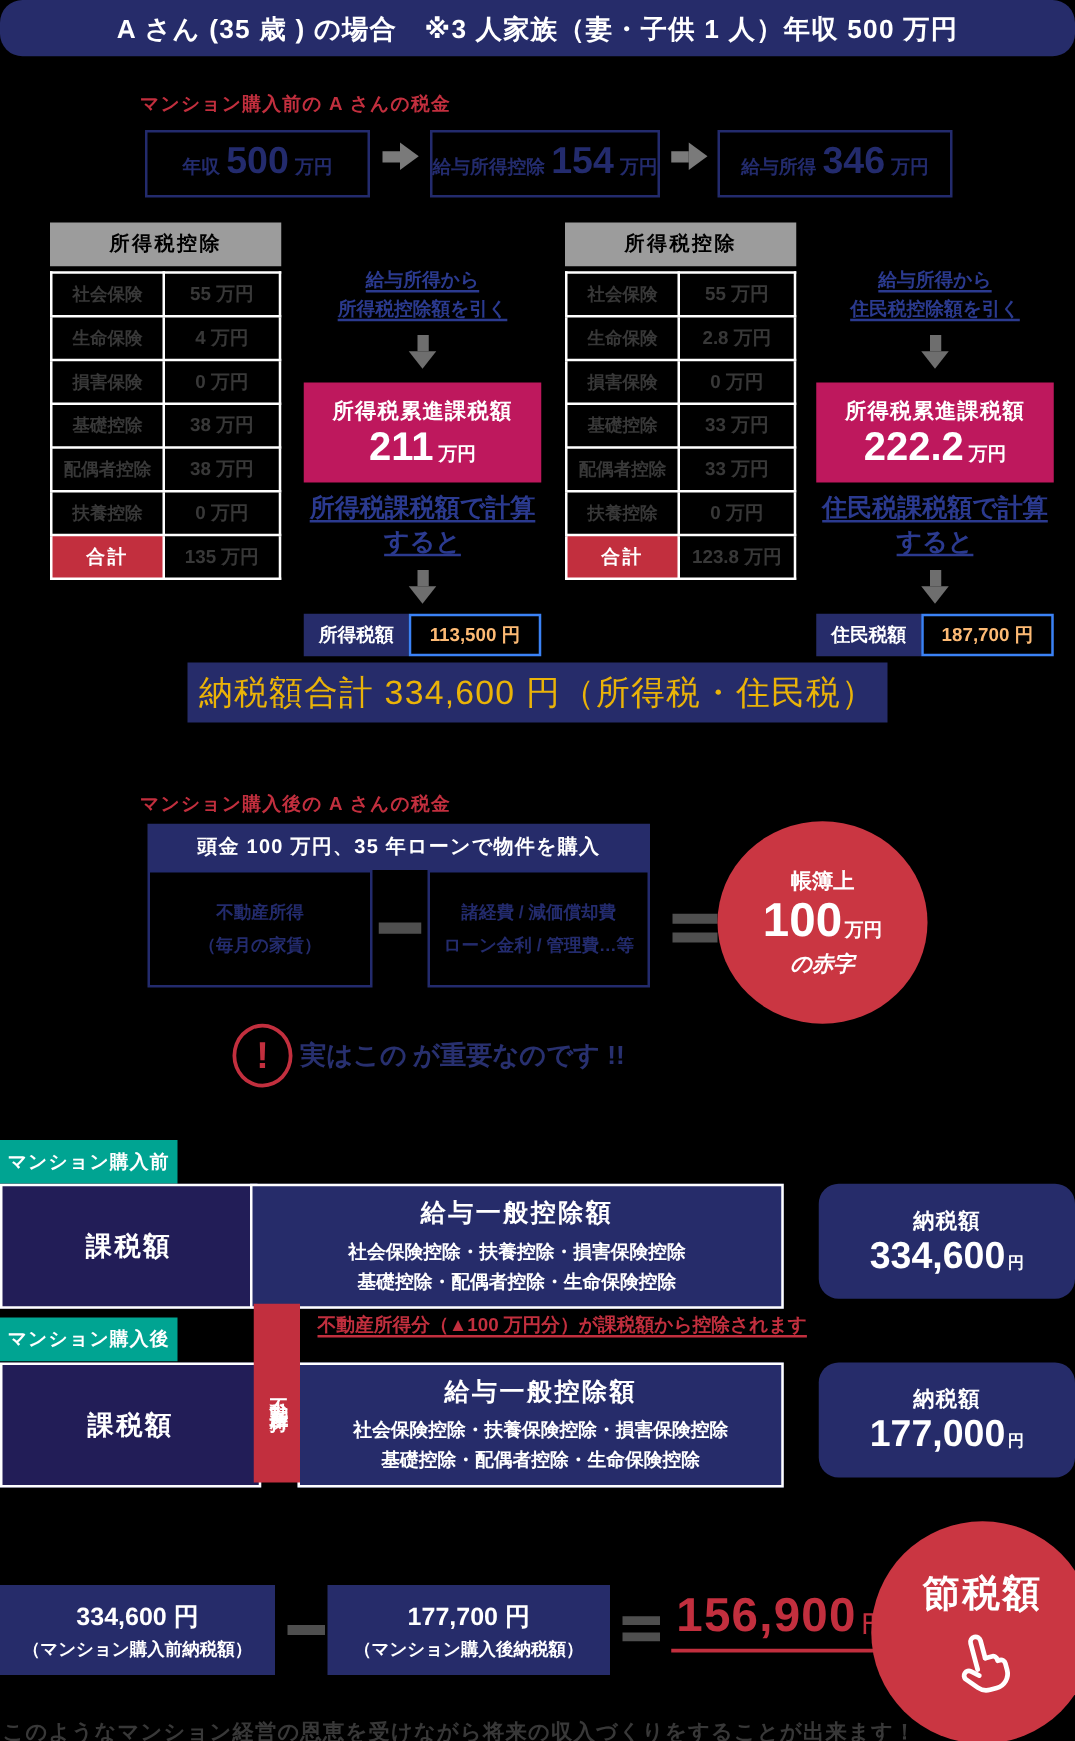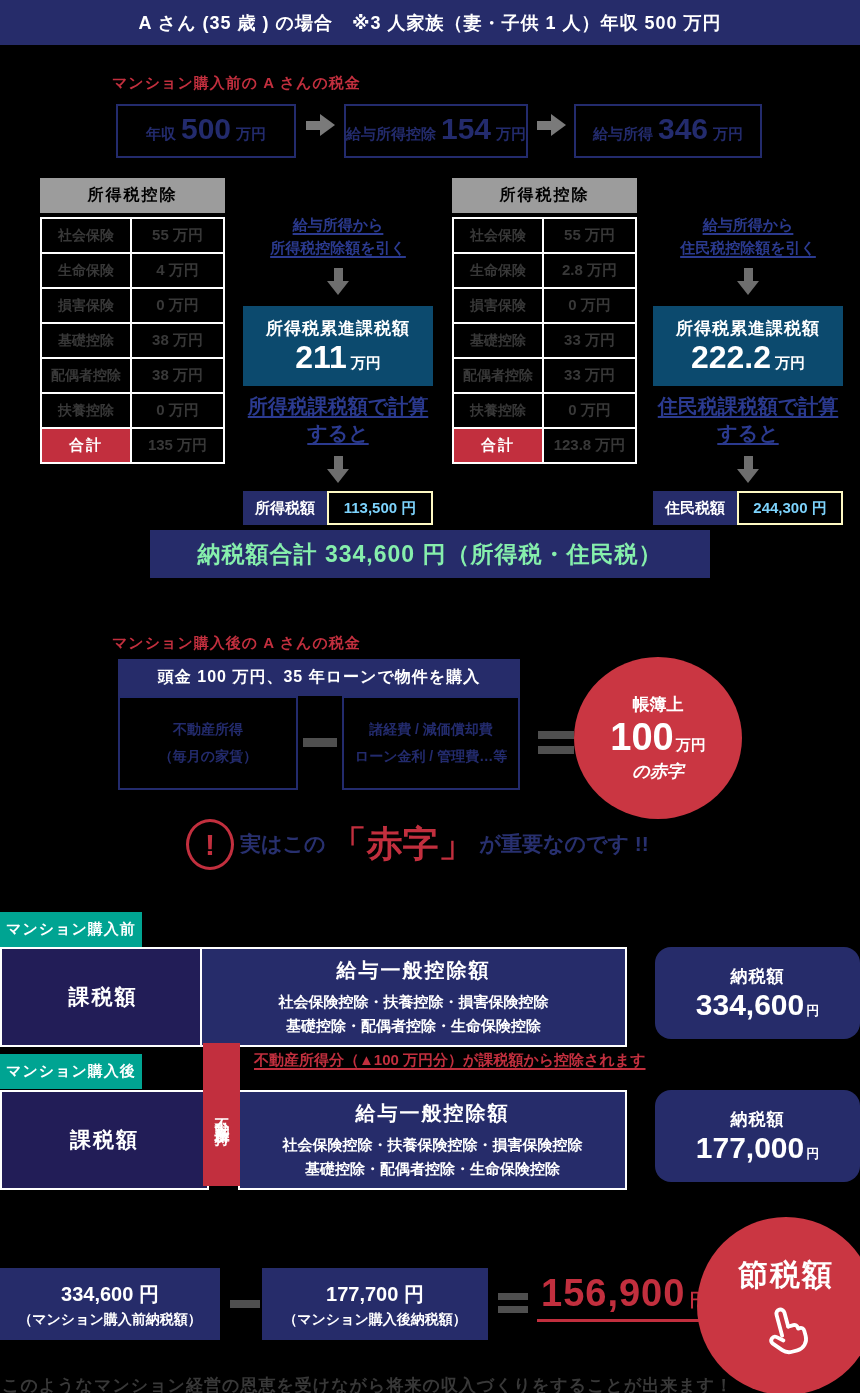--- a/index.html
+++ b/index.html
@@ -5,21 +5,21 @@
   html,body{margin:0;padding:0;background:#000;}
   #canvas{
     position:relative;width:860px;height:1393px;margin:0 auto;
     background:#000;overflow:hidden;
     font-family:"Liberation Sans","DejaVu Sans",sans-serif;
   }
   .abs{position:absolute;}
   
   .band{left:0;top:0;width:860px;height:45px;background:#262c6a;color:#fff;
     display:flex;align-items:center;justify-content:center;
-    font-size:18px;font-weight:bold;letter-spacing:1px;}
+    font-size:21px;font-weight:bold;letter-spacing:1px;border-radius:18px;}
   
   .red-title{color:#c22f3e;font-size:15px;font-weight:bold;letter-spacing:1px;}
   
   .fbox{height:50px;border:2px solid #232b6d;color:#232b6d;font-weight:bold;
     text-align:center;line-height:46px;white-space:nowrap;}
   .fbox .sm{font-size:15px;}
   .fbox .lg{font-size:30px;margin:0 5px;}
   .harr{display:flex;align-items:center;}
   .harr .stem{width:14px;height:9px;background:#7a7a7a;}
   .harr .head{width:0;height:0;border-top:11px solid transparent;border-bottom:11px solid transparent;border-left:15px solid #7a7a7a;}
@@ -33,36 +33,36 @@
   table.tt td.lab{width:86px;}
   table.tt td.val{font-size:15px;}
   table.tt td.tot{background:#c22f3e;color:#fff;font-size:15px;letter-spacing:2px;}
   
   .fcol{width:190px;top:214px;text-align:center;}
   .fstep{color:#2b3a8f;font-size:15px;font-weight:bold;line-height:1.5;min-height:44px;
     text-decoration:underline;text-decoration-thickness:2px;text-underline-offset:3px;}
   .darr{display:flex;flex-direction:column;align-items:center;margin-top:9px;}
   .darr .dstem{width:9px;height:13px;background:#6e6e6e;}
   .darr .dhead{width:0;height:0;border-left:11px solid transparent;border-right:11px solid transparent;border-top:14px solid #6e6e6e;}
-  .fbig{margin-top:11px;height:80px;background:#0c4a6e;color:#fff;
+  .fbig{margin-top:11px;height:80px;background:#be185d;color:#fff;
     display:flex;flex-direction:column;align-items:center;justify-content:center;}
   .fbig-title{font-size:17px;font-weight:bold;letter-spacing:1px;}
   .fbig-val{line-height:1.1;}
   .fbig-val .big{font-size:32px;font-weight:bold;}
   .fbig-val .unit{font-size:15px;font-weight:bold;margin-left:4px;}
   .fstep2{margin-top:7px;color:#2b3a8f;font-size:20px;font-weight:bold;
     text-decoration:underline;text-decoration-thickness:2px;text-underline-offset:3px;}
   .fres{display:flex;height:34px;margin-top:8px;}
   .fres-lab{width:84px;background:#262c6a;color:#fff;font-size:15px;font-weight:bold;
     display:flex;align-items:center;justify-content:center;}
-  .fres-val{flex:1;border:2px solid #fef9c3;color:#7dd3fc;font-size:15px;font-weight:bold;
+  .fres-val{flex:1;border:2px solid #3b82f6;color:#fdba74;font-size:15px;font-weight:bold;
     display:flex;align-items:center;justify-content:center;}
   
-  .band2{left:150px;top:530px;width:560px;height:48px;background:#262c6a;color:#86efac;
-    font-size:23px;font-weight:bold;display:flex;align-items:center;justify-content:center;letter-spacing:1px;}
+  .band2{left:150px;top:530px;width:560px;height:48px;background:#262c6a;color:#eab308;
+    font-size:27px;font-weight:normal;display:flex;align-items:center;justify-content:center;letter-spacing:1px;}
   
   .hdrbox{left:118px;top:659px;width:402px;height:37px;background:#262c6a;color:#fff;
     font-size:16px;font-weight:bold;display:flex;align-items:center;justify-content:center;letter-spacing:1px;}
   .obox{border:2px solid #232b6d;color:#232b6d;font-weight:bold;font-size:14px;
     display:flex;flex-direction:column;align-items:center;justify-content:center;line-height:1.9;}
   .opbar{background:#4f4f4f;}
   .redcircle{background:#ca3642;border-radius:50%;color:#fff;
     display:flex;flex-direction:column;align-items:center;justify-content:center;}
   .rc1{font-size:17px;font-weight:bold;}
   .rcval{line-height:1.15;}
@@ -240,21 +240,21 @@
       <div class="fbig-title">所得税累進課税額</div>
       <div class="fbig-val"><span class="big">222.2</span><span class="unit">万円</span></div>
     </div>
     <div class="fstep2">住民税課税額で計算すると</div>
     <div class="darr">
         <div class="dstem"></div>
         <div class="dhead"></div>
       </div>
     <div class="fres">
       <div class="fres-lab">住民税額</div>
-      <div class="fres-val">244,300 円</div>
+      <div class="fres-val">187,700 円</div>
     </div>
   </div>
 
   <div class="abs band2">納税額合計 334,600 円（所得税・住民税）</div>
 
   <div class="abs red-title" style="left:112px;top:634px;">マンション購入後の A さんの税金</div>
   <div class="abs hdrbox">頭金 100 万円、35 年ローンで物件を購入</div>
   <div class="abs obox" style="left:118px;top:696px;width:176px;height:90px;">
     <span>不動産所得</span>
       <span>（毎月の家賃）</span>
@@ -269,21 +269,20 @@
     <div class="opbar" style="width:36px;height:8px;margin-top:7px;"></div>
   </div>
   <div class="abs redcircle" style="left:574px;top:657px;width:168px;height:162px;">
     <div class="rc1">帳簿上</div>
     <div class="rcval"><span class="big">100</span><span class="unit">万円</span></div>
     <div class="rc3">の赤字</div>
   </div>
   <div class="abs exc" style="left:186px;top:819px;">!</div>
   <div class="abs callout" style="left:240px;top:816px;">
     <span class="co-navy">実はこの</span>
-    <span class="co-red">「赤字」</span>
     <span class="co-navy">が重要なのです !!</span>
   </div>
 
   <div class="abs tag" style="left:0;top:912px;">マンション購入前</div>
   <div class="abs cmp-left" style="left:0;top:947px;">課税額</div>
   <div class="abs cmp-right" style="left:200px;top:947px;width:423px;height:96px;">
     <div class="ttl">給与一般控除額</div>
     <div class="ln">社会保険控除・扶養控除・損害保険控除</div>
     <div class="ln">基礎控除・配偶者控除・生命保険控除</div>
   </div>

